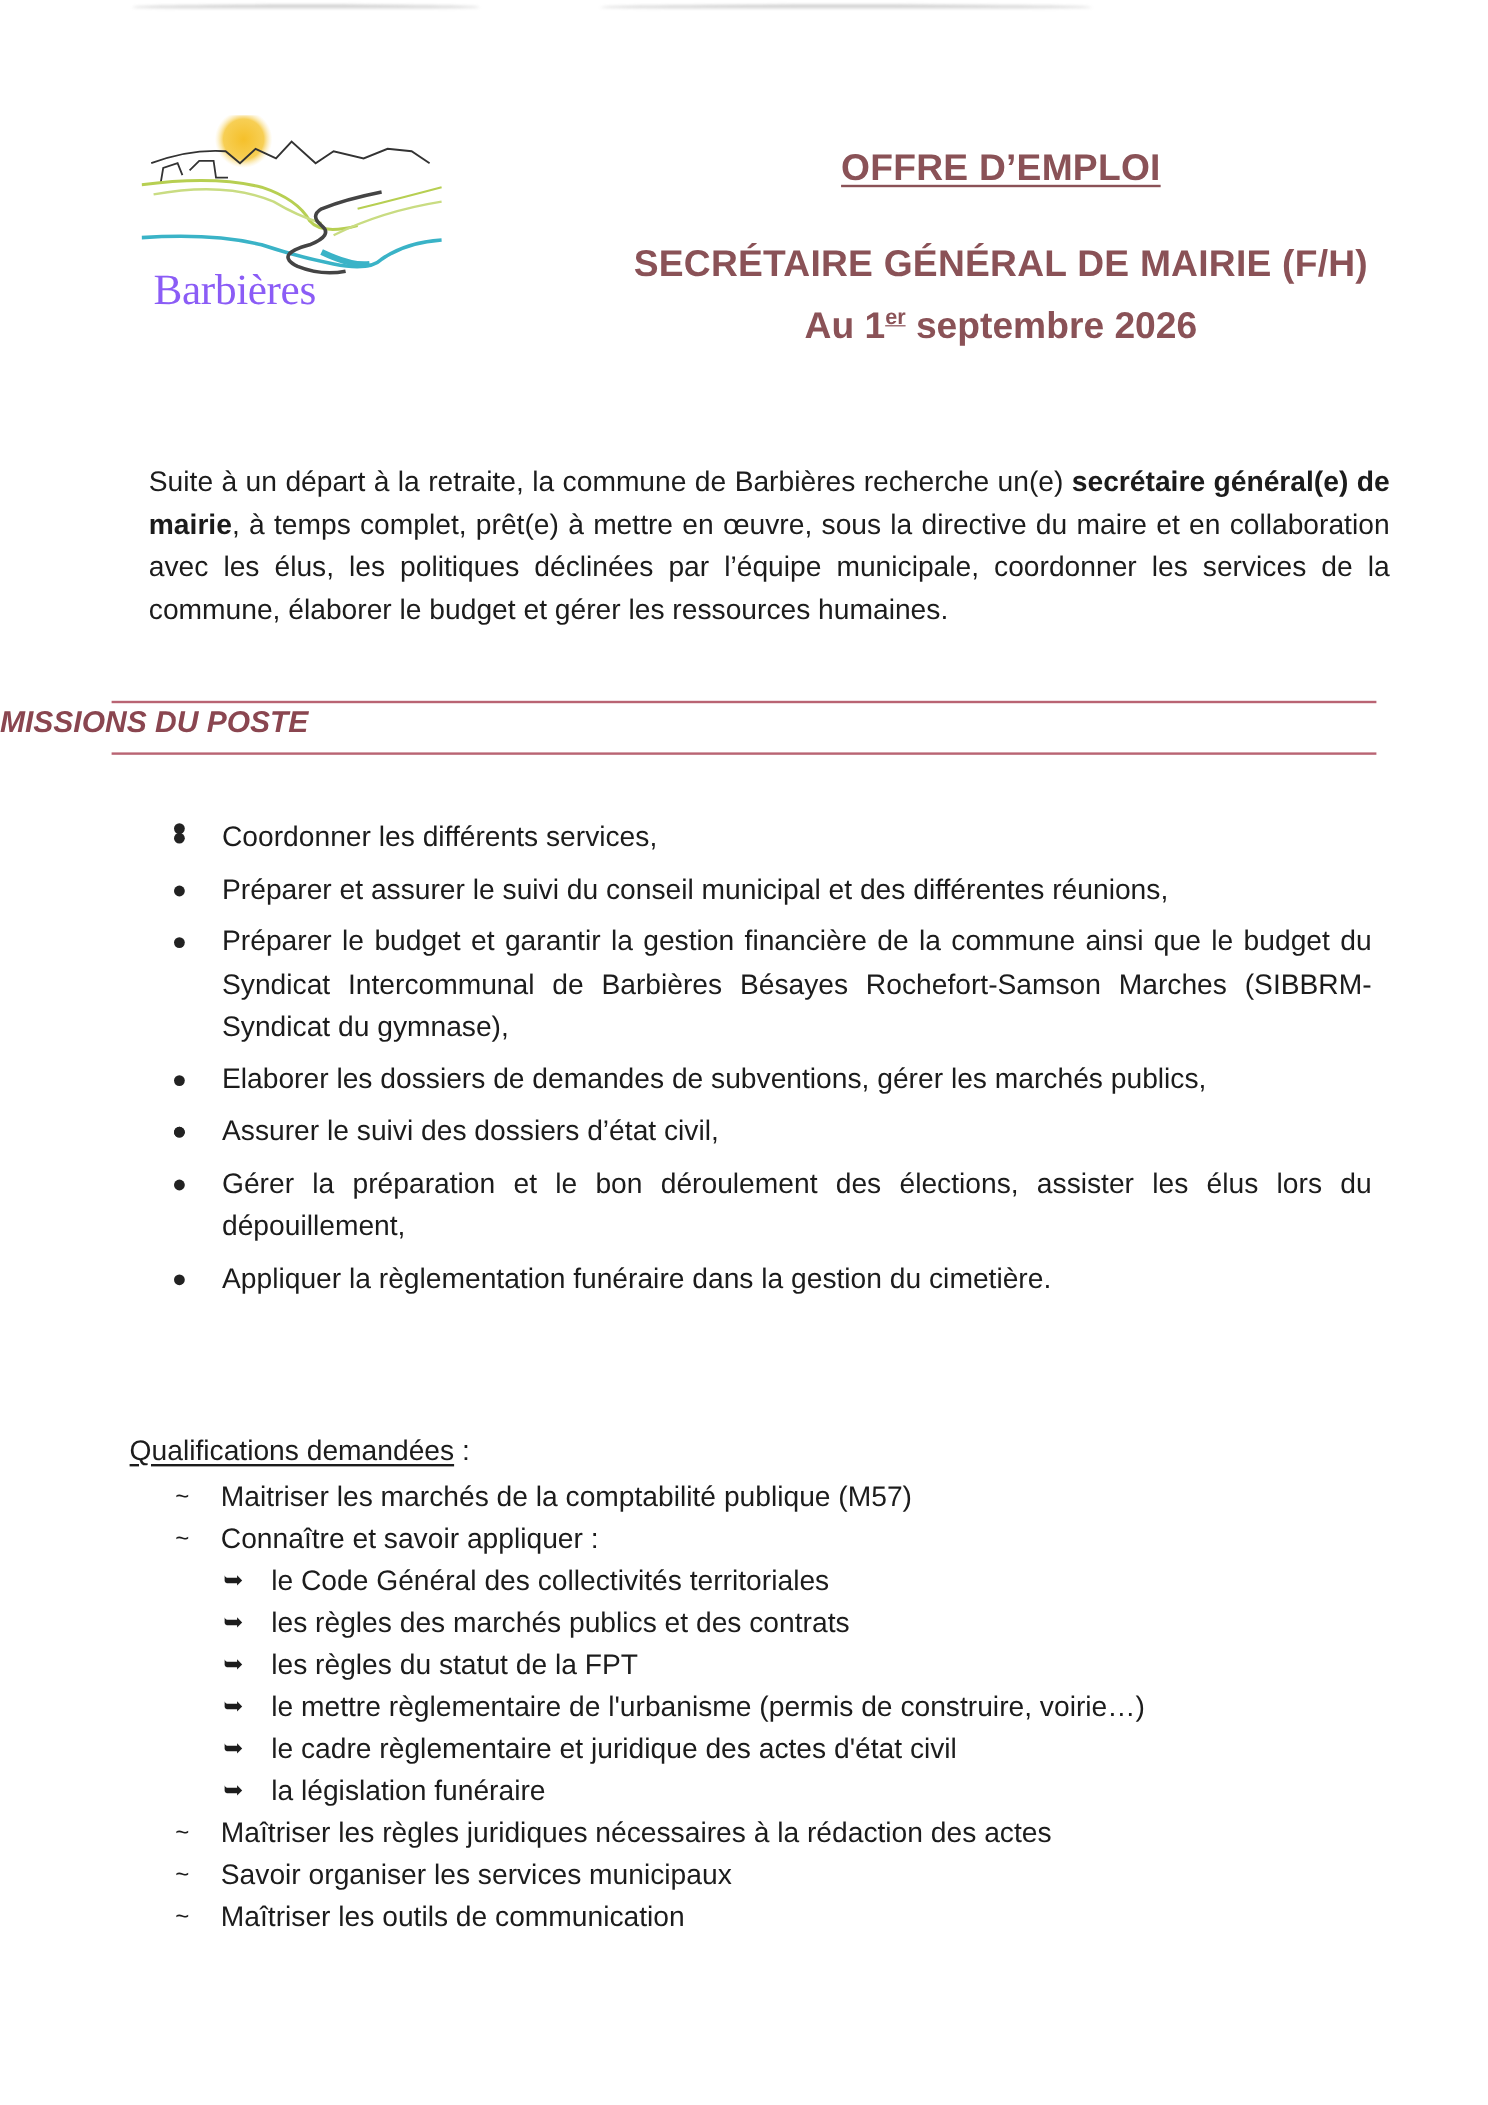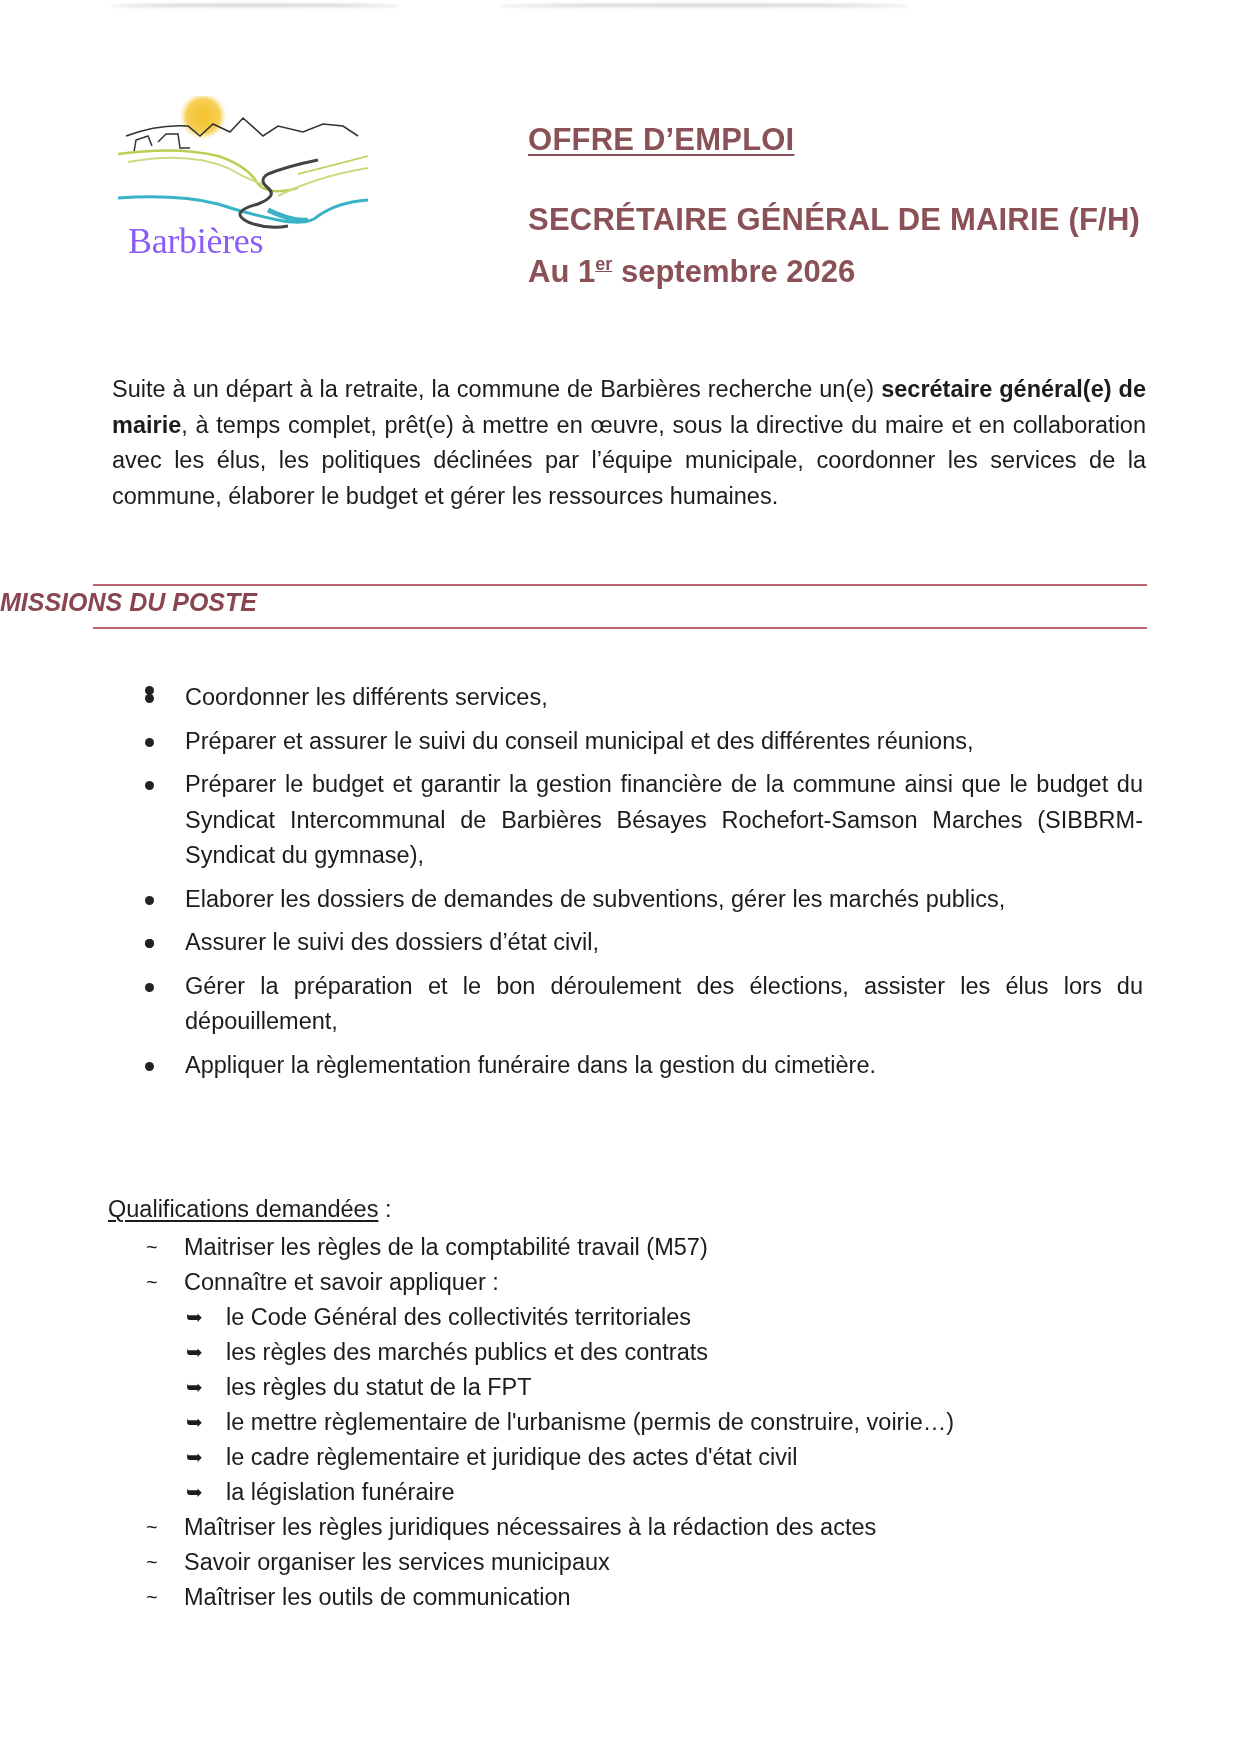--- a/index.html
+++ b/index.html
@@ -13,21 +13,21 @@
       background: linear-gradient(to bottom, rgba(120,120,120,0.55), rgba(200,200,200,0.0));
       filter: blur(1.5px);
     }
     .logo { position: absolute; left: 118px; top: 96px; width: 270px; height: 190px; }
     .logo svg { position: absolute; left: 0; top: 0; }
     .logo-name {
       position: absolute; left: 10px; top: 124px;
       font-family: "Liberation Serif", "DejaVu Serif", serif;
       font-size: 36px; color: #8b5cf6; letter-spacing: -0.3px;
     }
-    .title-block { position: absolute; right: 100px; top: 122px; text-align: left; color: #8a5257; font-weight: bold; }
+    .title-block { position: absolute; right: 100px; top: 122px; text-align: center; color: #8a5257; font-weight: bold; }
     .offer-title {
       font-size: 31px; text-decoration: underline; text-decoration-thickness: 2px;
       text-underline-offset: 4px; letter-spacing: 0.2px; display: inline-block;
     }
     .job-title { font-size: 31px; margin-top: 38px; line-height: 48px; letter-spacing: 0.2px; }
     .start-date { font-size: 31px; line-height: 40px; }
     .start-date sup { font-size: 18px; vertical-align: 12px; text-decoration: underline; }
 
     .intro {
       position: absolute; left: 108px; top: 368px; width: 1034px;
@@ -92,21 +92,21 @@
 </div>
 
 <div class="title-block">
   <div class="offer-title">OFFRE D’EMPLOI</div>
   <div class="job-title">SECRÉTAIRE GÉNÉRAL DE MAIRIE (F/H)</div>
   <div class="start-date">
     <span>Au 1</span><sup>er</sup><span> septembre 2026</span>
   </div>
 </div>
 
-<p class="intro" style="margin:4px;">
+<p class="intro" style="margin:16px;">
   <span>Suite à un départ à la retraite, la commune de Barbières recherche un(e) </span><b>secrétaire général(e) de mairie</b><span>, à temps complet, prêt(e) à mettre en œuvre, sous la directive du maire et en collaboration avec les élus, les politiques déclinées par l’équipe municipale, coordonner les services de la commune, élaborer le budget et gérer les ressources humaines.</span>
 </p>
 
 <div class="rule" style="top:584px;"></div>
 <div class="section-title">MISSIONS DU POSTE</div>
 <div class="rule" style="top:627px;"></div>
 
 <ul class="missions">
   <li><span class="bullet"></span></li>
   <li><span class="bullet"></span><span>Coordonner les différents services,</span></li>
@@ -117,21 +117,21 @@
   <li><span class="bullet"></span><span>Assurer le suivi des dossiers d’état civil,</span></li>
   <li><span class="bullet"></span><span>Gérer la préparation et le bon déroulement des élections, assister les élus lors du dépouillement,</span></li>
   <li><span class="bullet"></span><span>Appliquer la règlementation funéraire dans la gestion du cimetière.</span></li>
 </ul>
 
 <div class="qual-heading">
   <span class="u">Qualifications demandées</span><span> :</span>
 </div>
 
 <ul class="quals">
-  <li><span class="tilde">~</span><span>Maitriser les règles de la comptabilité travail (M57)</span></li>
+  <li><span class="tilde">~</span><span>Maitriser les marchés de la comptabilité publique (M57)</span></li>
   <li><span class="tilde">~</span><span>Connaître et savoir appliquer :</span>
     <ul class="sublist">
       <li><span class="arrow">➥</span><span>le Code Général des collectivités territoriales</span></li>
       <li><span class="arrow">➥</span><span>les règles des marchés publics et des contrats</span></li>
       <li><span class="arrow">➥</span><span>les règles du statut de la FPT</span></li>
       <li><span class="arrow">➥</span><span>le mettre règlementaire de l'urbanisme (permis de construire, voirie…)</span></li>
       <li><span class="arrow">➥</span><span>le cadre règlementaire et juridique des actes d'état civil</span></li>
       <li><span class="arrow">➥</span><span>la législation funéraire</span></li>
     </ul>
   </li>

